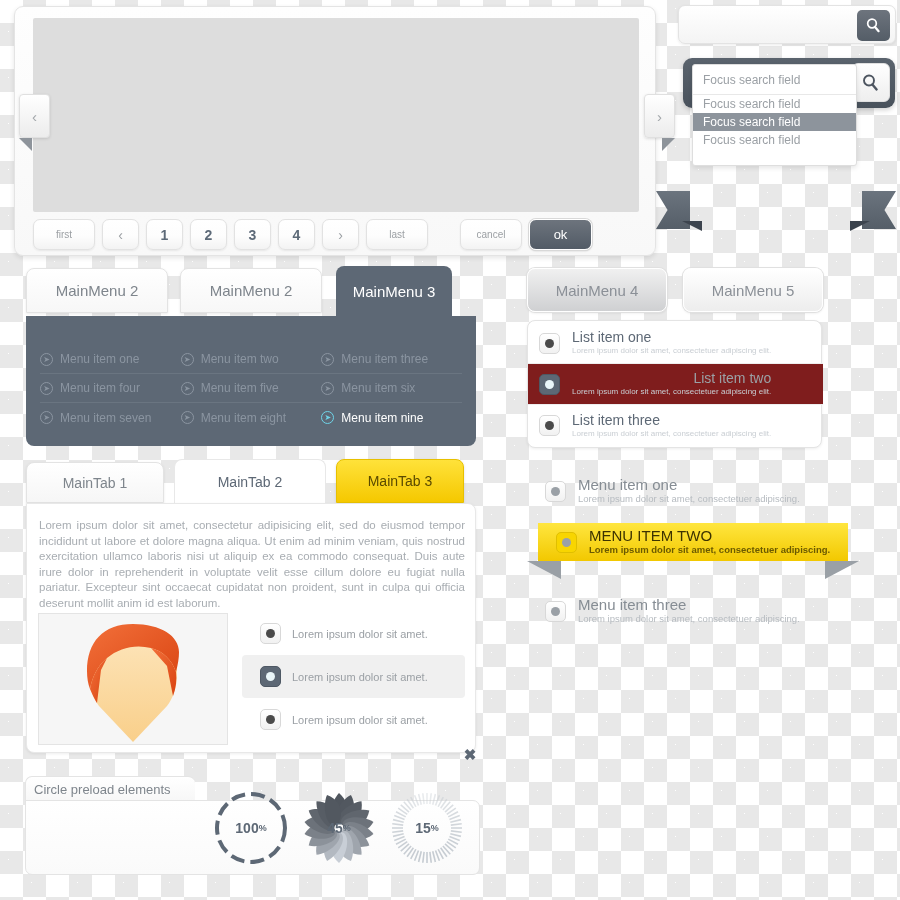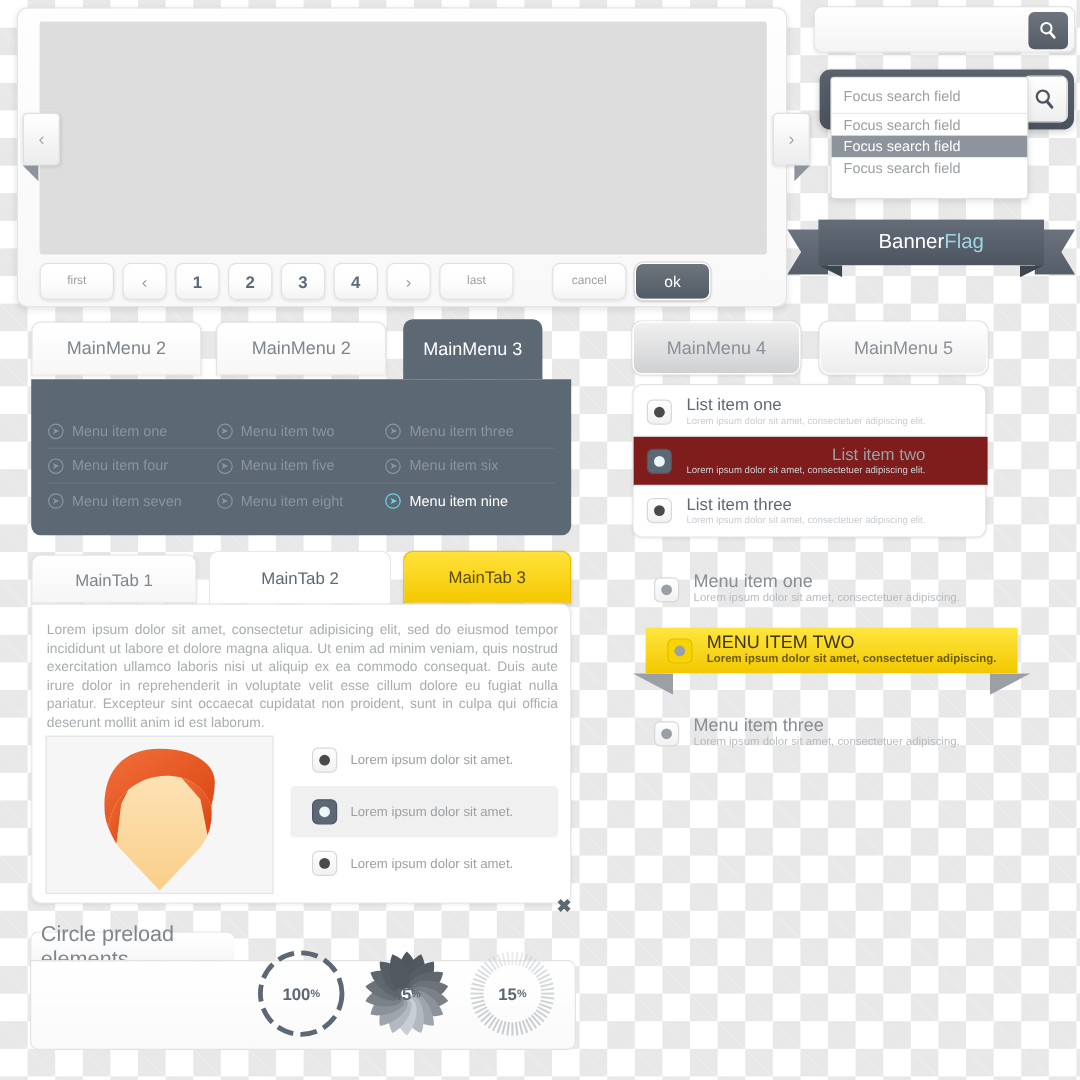--- a/index.html
+++ b/index.html
@@ -210,21 +210,21 @@
     background:#ffffff; border:1px solid #e8e8e8; border-bottom:none;
     color:#5d6875; height:44px;
   }
   .mt-tab.highlight {
     background: linear-gradient(to bottom,#ffe23a,#f5c800);
     border:1px solid #e7c000; color:#5a4a00; height:44px;
     box-shadow:0 1px 3px rgba(0,0,0,.12);
   }
   #mt1 { left:26px; top:462px; width:138px; }
   #mt2 { left:174px; top:459px; width:152px; }
-  #mt3 { left:336px; top:459px; width:140px; }
+  #mt3 { left:336px; top:459px; width:128px; }
 
   #mt-panel {
     left:26px; top:503px; width:450px; height:250px;
     background:#ffffff; border:1px solid #e8e8e8; border-radius:0 8px 8px 8px;
     box-shadow:0 1px 3px rgba(0,0,0,.07);
   }
   #mt-body {
     position:absolute; left:12px; top:14px; width:426px;
     font-size:11.5px; line-height:15.5px; color:#a8adb2; text-align:justify;
   }
@@ -252,21 +252,21 @@
     color:#5d6875; font-size:15px; font-weight:bold;
     display:flex; align-items:center; justify-content:center;
   }
 
   
   #circle-tab {
     left:25px; top:776px; width:170px; height:26px;
     background: linear-gradient(to bottom,#ffffff,#f7f7f7);
     border:1px solid #e4e4e4; border-right:none; border-radius:7px 7px 0 0;
     display:flex; align-items:center; padding-left:8px;
-    font-size:18px; color:#7e858c;
+    font-size:13px; color:#7e858c;
   }
   #circle-panel {
     left:25px; top:800px; width:455px; height:75px;
     background: linear-gradient(to bottom,#ffffff,#fafafa);
     border:1px solid #e4e4e4; border-radius:0 7px 7px 7px;
   }
   .circ { position:absolute; width:82px; height:82px; }
   #circ-0 { left:210px; top:787px; }
   #circ-1 { left:298px; top:787px; }
   #circ-2 { left:386px; top:787px; }
@@ -381,25 +381,20 @@
   <div class="focus-opt">Focus search field</div>
   <div class="focus-opt sel">Focus search field</div>
   <div class="focus-opt">Focus search field</div>
 </div>
 
 <div class="abs" id="banner-wrap">
   <div class="banner-wing" id="wing-l"></div>
   <div class="banner-wing" id="wing-r"></div>
   <div class="banner-notch" id="notch-l"></div>
   <div class="banner-notch" id="notch-r"></div>
-  <div id="banner-main">
-    <div id="banner-text">
-      <span>Banner</span><span class="accent">Flag</span>
-    </div>
-  </div>
 </div>
 
 <div class="mm-tab inactive" id="mm1">MainMenu 2</div>
 <div class="mm-tab inactive" id="mm2">MainMenu 2</div>
 <div class="mm-tab active" id="mm3">MainMenu 3</div>
 
 <div class="abs" id="mm-panel">
   <div class="mm-row" id="mm-row-0">
     <div class="mm-item">
       <span class="mm-arrow">➤</span>

